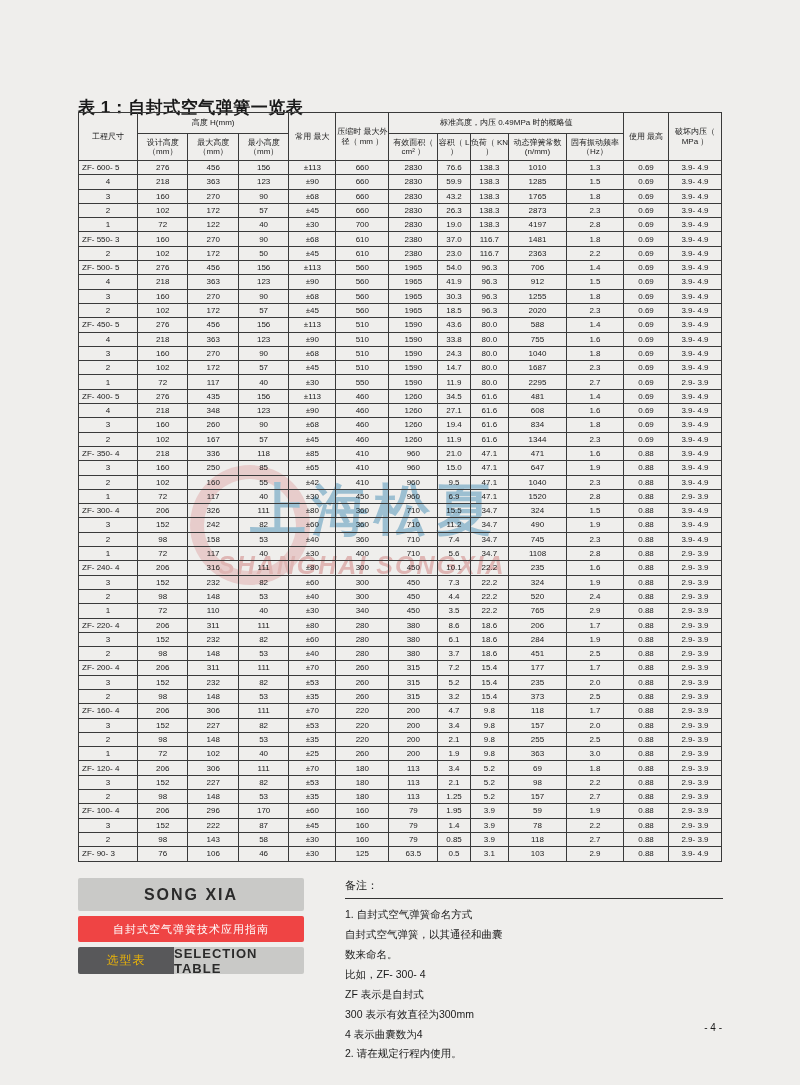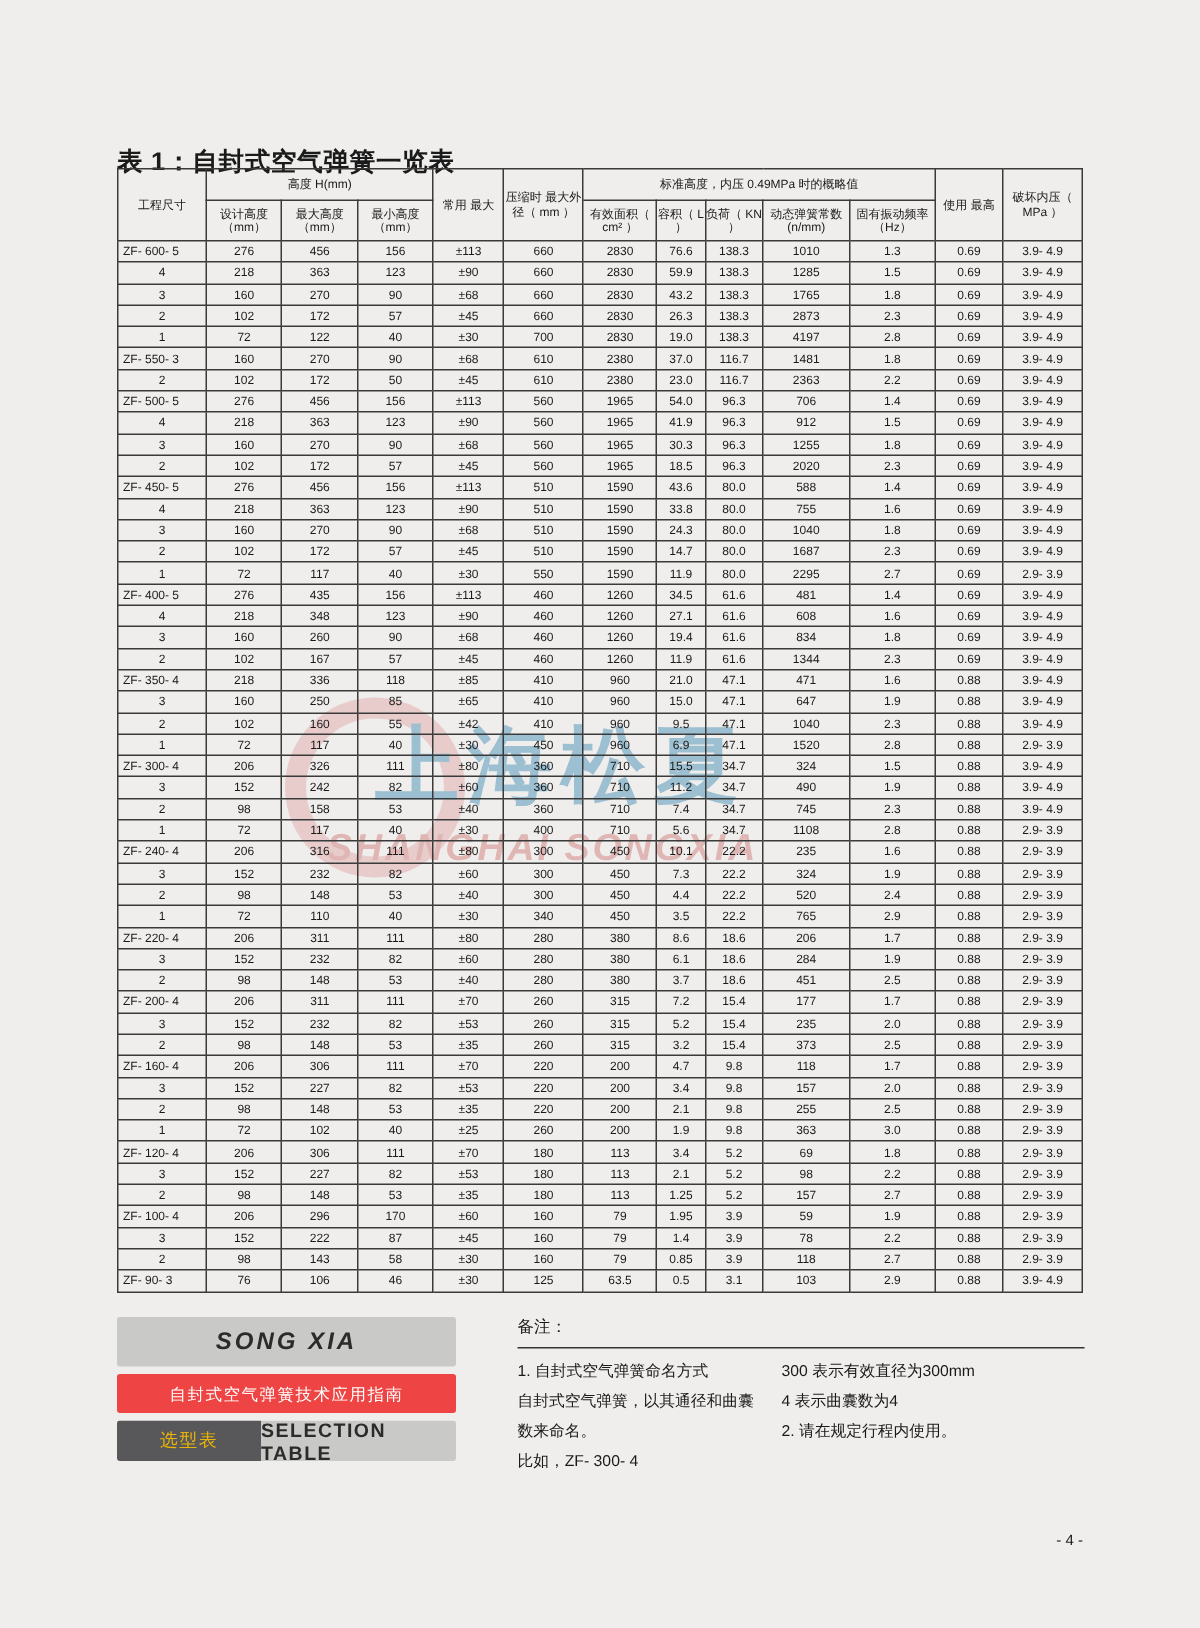--- a/index.html
+++ b/index.html
@@ -77,21 +77,21 @@
   }
   tbody td.model.sub{padding-left:0;text-align:center;}
 
   
   .brandbox{
     position:absolute;left:78px;top:878px;width:226px;
   }
   .brand1{
     height:33px;background:#c9c9c7;border-radius:2px;
     display:flex;align-items:center;justify-content:center;
-    font-style:italic;font-weight:bold;font-size:16px;letter-spacing:2px;color:#2b2b2b;
+    font-weight:bold;font-size:16px;letter-spacing:2px;color:#2b2b2b;
   }
   .brand2{
     margin-top:5px;height:26px;background:#ef4444;border-radius:2px;
     display:flex;align-items:center;justify-content:center;
     font-size:11px;color:#fff;letter-spacing:1px;
   }
   .brand3{
     margin-top:5px;height:27px;display:flex;border-radius:2px;overflow:hidden;
   }
   .brand3 .left{
@@ -104,21 +104,21 @@
   }
 
   .notes{
     position:absolute;left:345px;top:875px;width:378px;
     font-size:10.5px;line-height:1.9;
   }
   .notes .hd{font-size:11px;margin-bottom:2px;}
   .notes .rule{
     border-top:1px solid #333;margin:1px 0 6px 0;width:378px;
   }
-  .notes .cols{display:flex;}
+  .notes .cols{display:flex;flex-direction:column;}
   .notes .c1{width:176px;}
   .notes .c2{width:202px;}
   .footer{
     position:absolute;right:78px;top:1022px;font-size:10px;
   }
 </style>
 </head>
 <body>
 
 <div class="page">
@@ -905,20 +905,21 @@
     <div class="hd">备注：</div>
     <div class="rule"></div>
     <div class="cols">
       <div class="c1">
         <div>1. 自封式空气弹簧命名方式</div>
         <div>自封式空气弹簧，以其通径和曲囊</div>
         <div>数来命名。</div>
         <div>比如，ZF- 300- 4</div>
       </div>
       <div class="c2">
+        <div>ZF 表示是自封式</div>
         <div>300 表示有效直径为300mm</div>
         <div>4 表示曲囊数为4</div>
         <div>2. 请在规定行程内使用。</div>
       </div>
     </div>
   </div>
 
   <div class="footer">- 4 -</div>
 </div>
 

